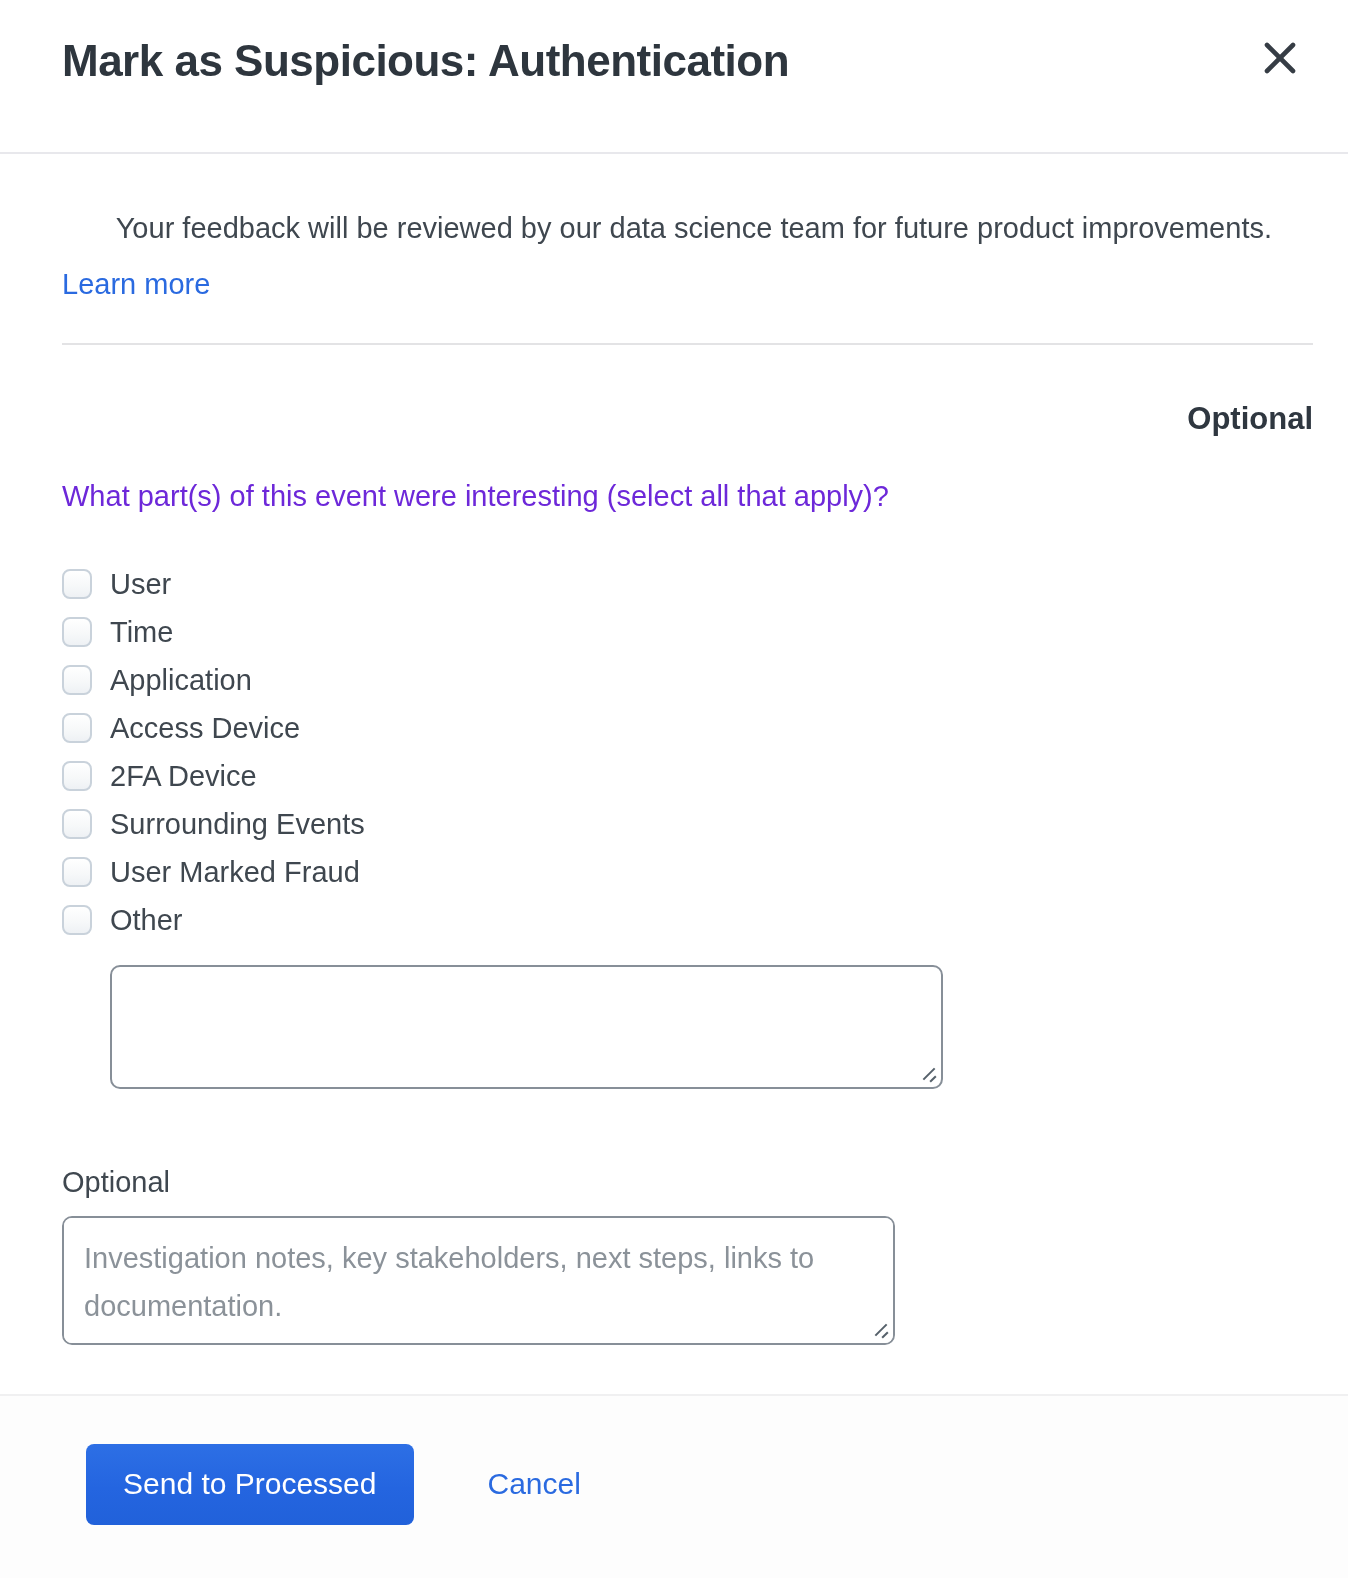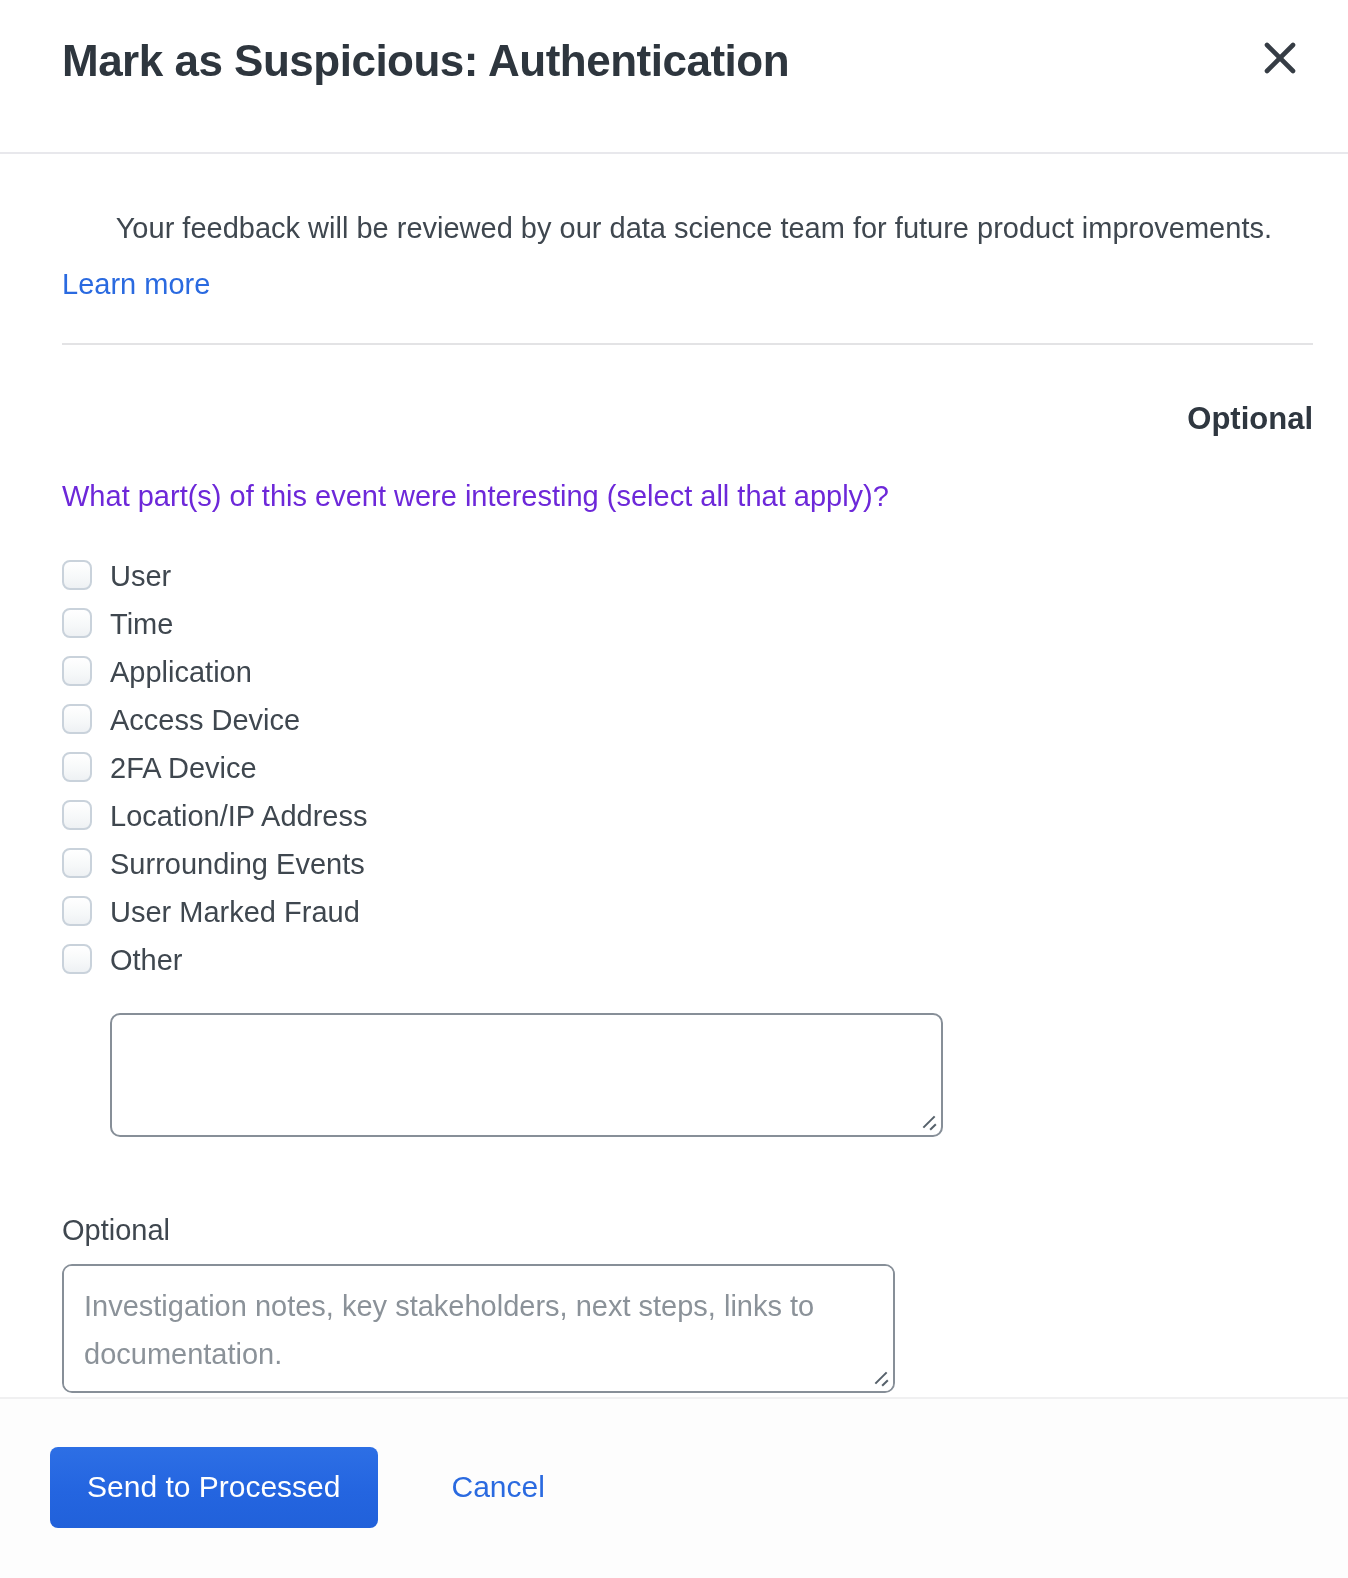--- a/index.html
+++ b/index.html
@@ -77,21 +77,21 @@
   }
   .question {
     margin-top: 43px;
     font-size: 29px;
     color: #6d28d9;
   }
 
   .options { margin-top: 47px; list-style: none; }
   .opt-row {
     display: flex;
-    align-items: flex-start;
+    align-items: center;
     height: 48px;
     cursor: pointer;
   }
   .cb {
     width: 30px;
     height: 30px;
     flex: 0 0 auto;
     border: 2px solid #c9d2db;
     border-radius: 8px;
     background: linear-gradient(180deg, #ffffff 0%, #f6f8f9 60%, #eef1f4 100%);
@@ -157,20 +157,21 @@
   .submit-btn {
     height: 81px;
     padding: 4px 37px;
     border: none;
     border-radius: 8px;
     background: linear-gradient(180deg, #2d6fe5 0%, #2465e0 55%, #2161da 100%);
     color: #ffffff;
     font-family: "Liberation Sans", "DejaVu Sans", sans-serif;
     font-size: 30px;
     cursor: pointer;
+    margin-left: 36px;
   }
   .cancel-link {
     margin-left: 74px;
     font-size: 30px;
     color: #2a6ae0;
     text-decoration: none;
     cursor: pointer;
   }
 </style>
 </head>
@@ -215,24 +216,20 @@
       <li class="opt-row">
         <span class="cb"></span>
         <span class="opt-label">Access Device</span>
       </li>
       <li class="opt-row">
         <span class="cb"></span>
         <span class="opt-label">2FA Device</span>
       </li>
       <li class="opt-row">
         <span class="cb"></span>
-        <span class="opt-label">Location/IP Address</span>
-      </li>
-      <li class="opt-row">
-        <span class="cb"></span>
         <span class="opt-label">Surrounding Events</span>
       </li>
       <li class="opt-row">
         <span class="cb"></span>
         <span class="opt-label">User Marked Fraud</span>
       </li>
       <li class="opt-row">
         <span class="cb"></span>
         <span class="opt-label">Other</span>
       </li>

